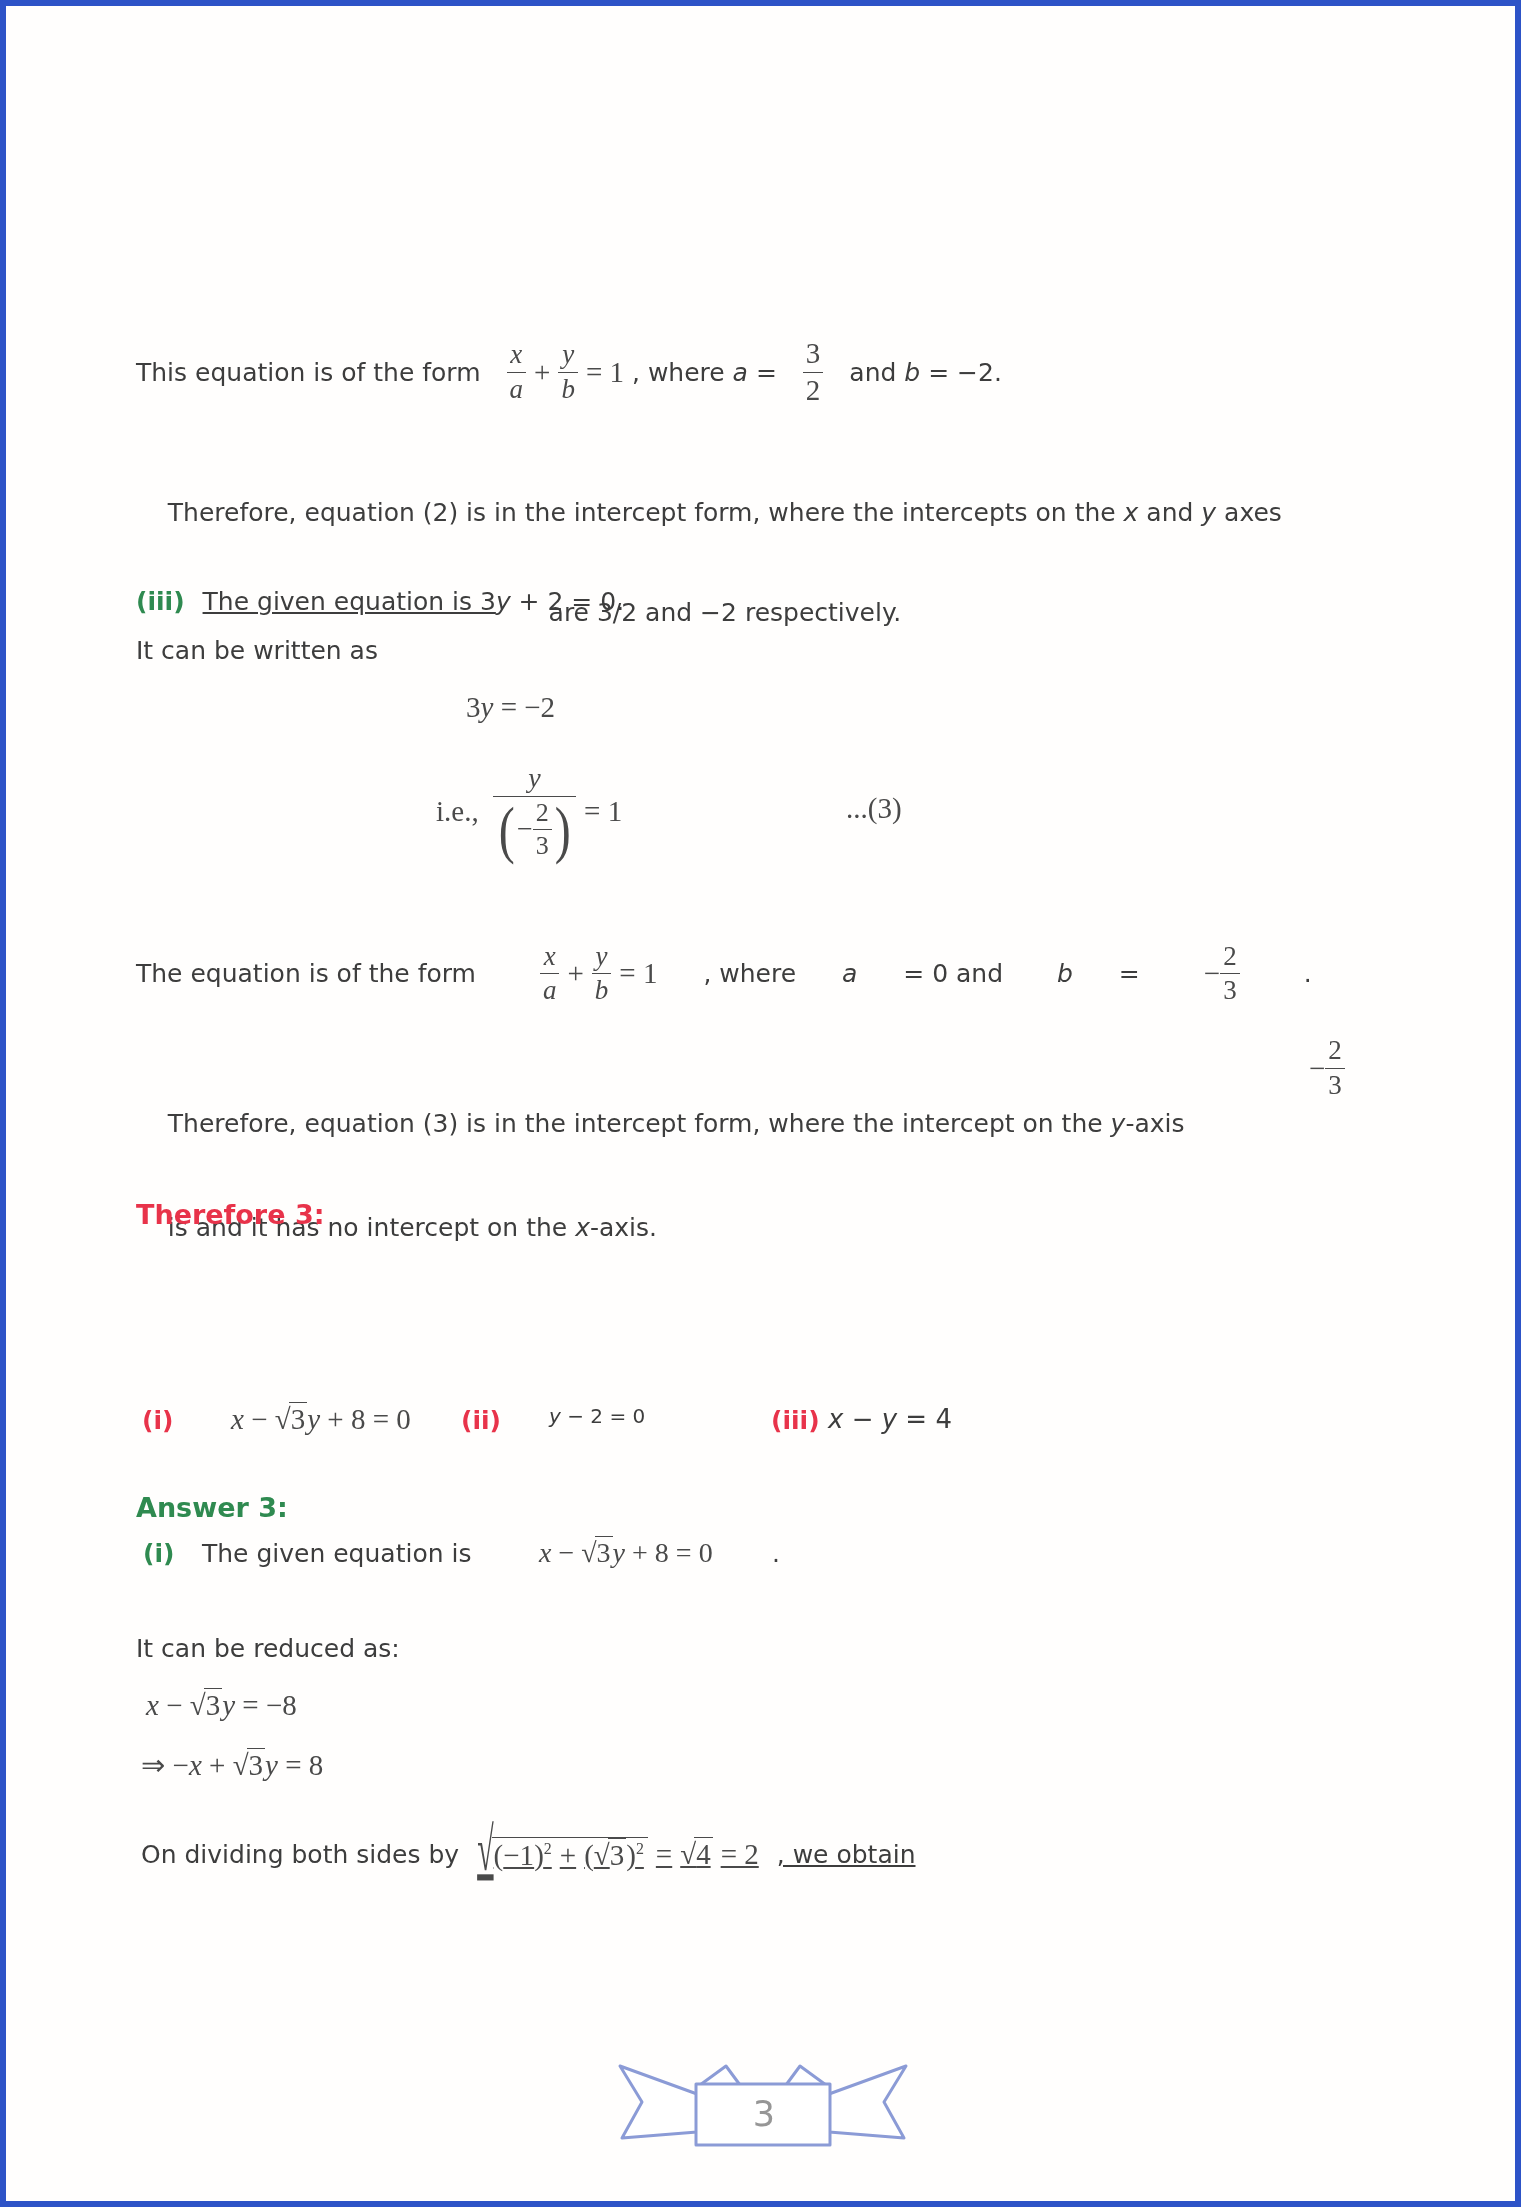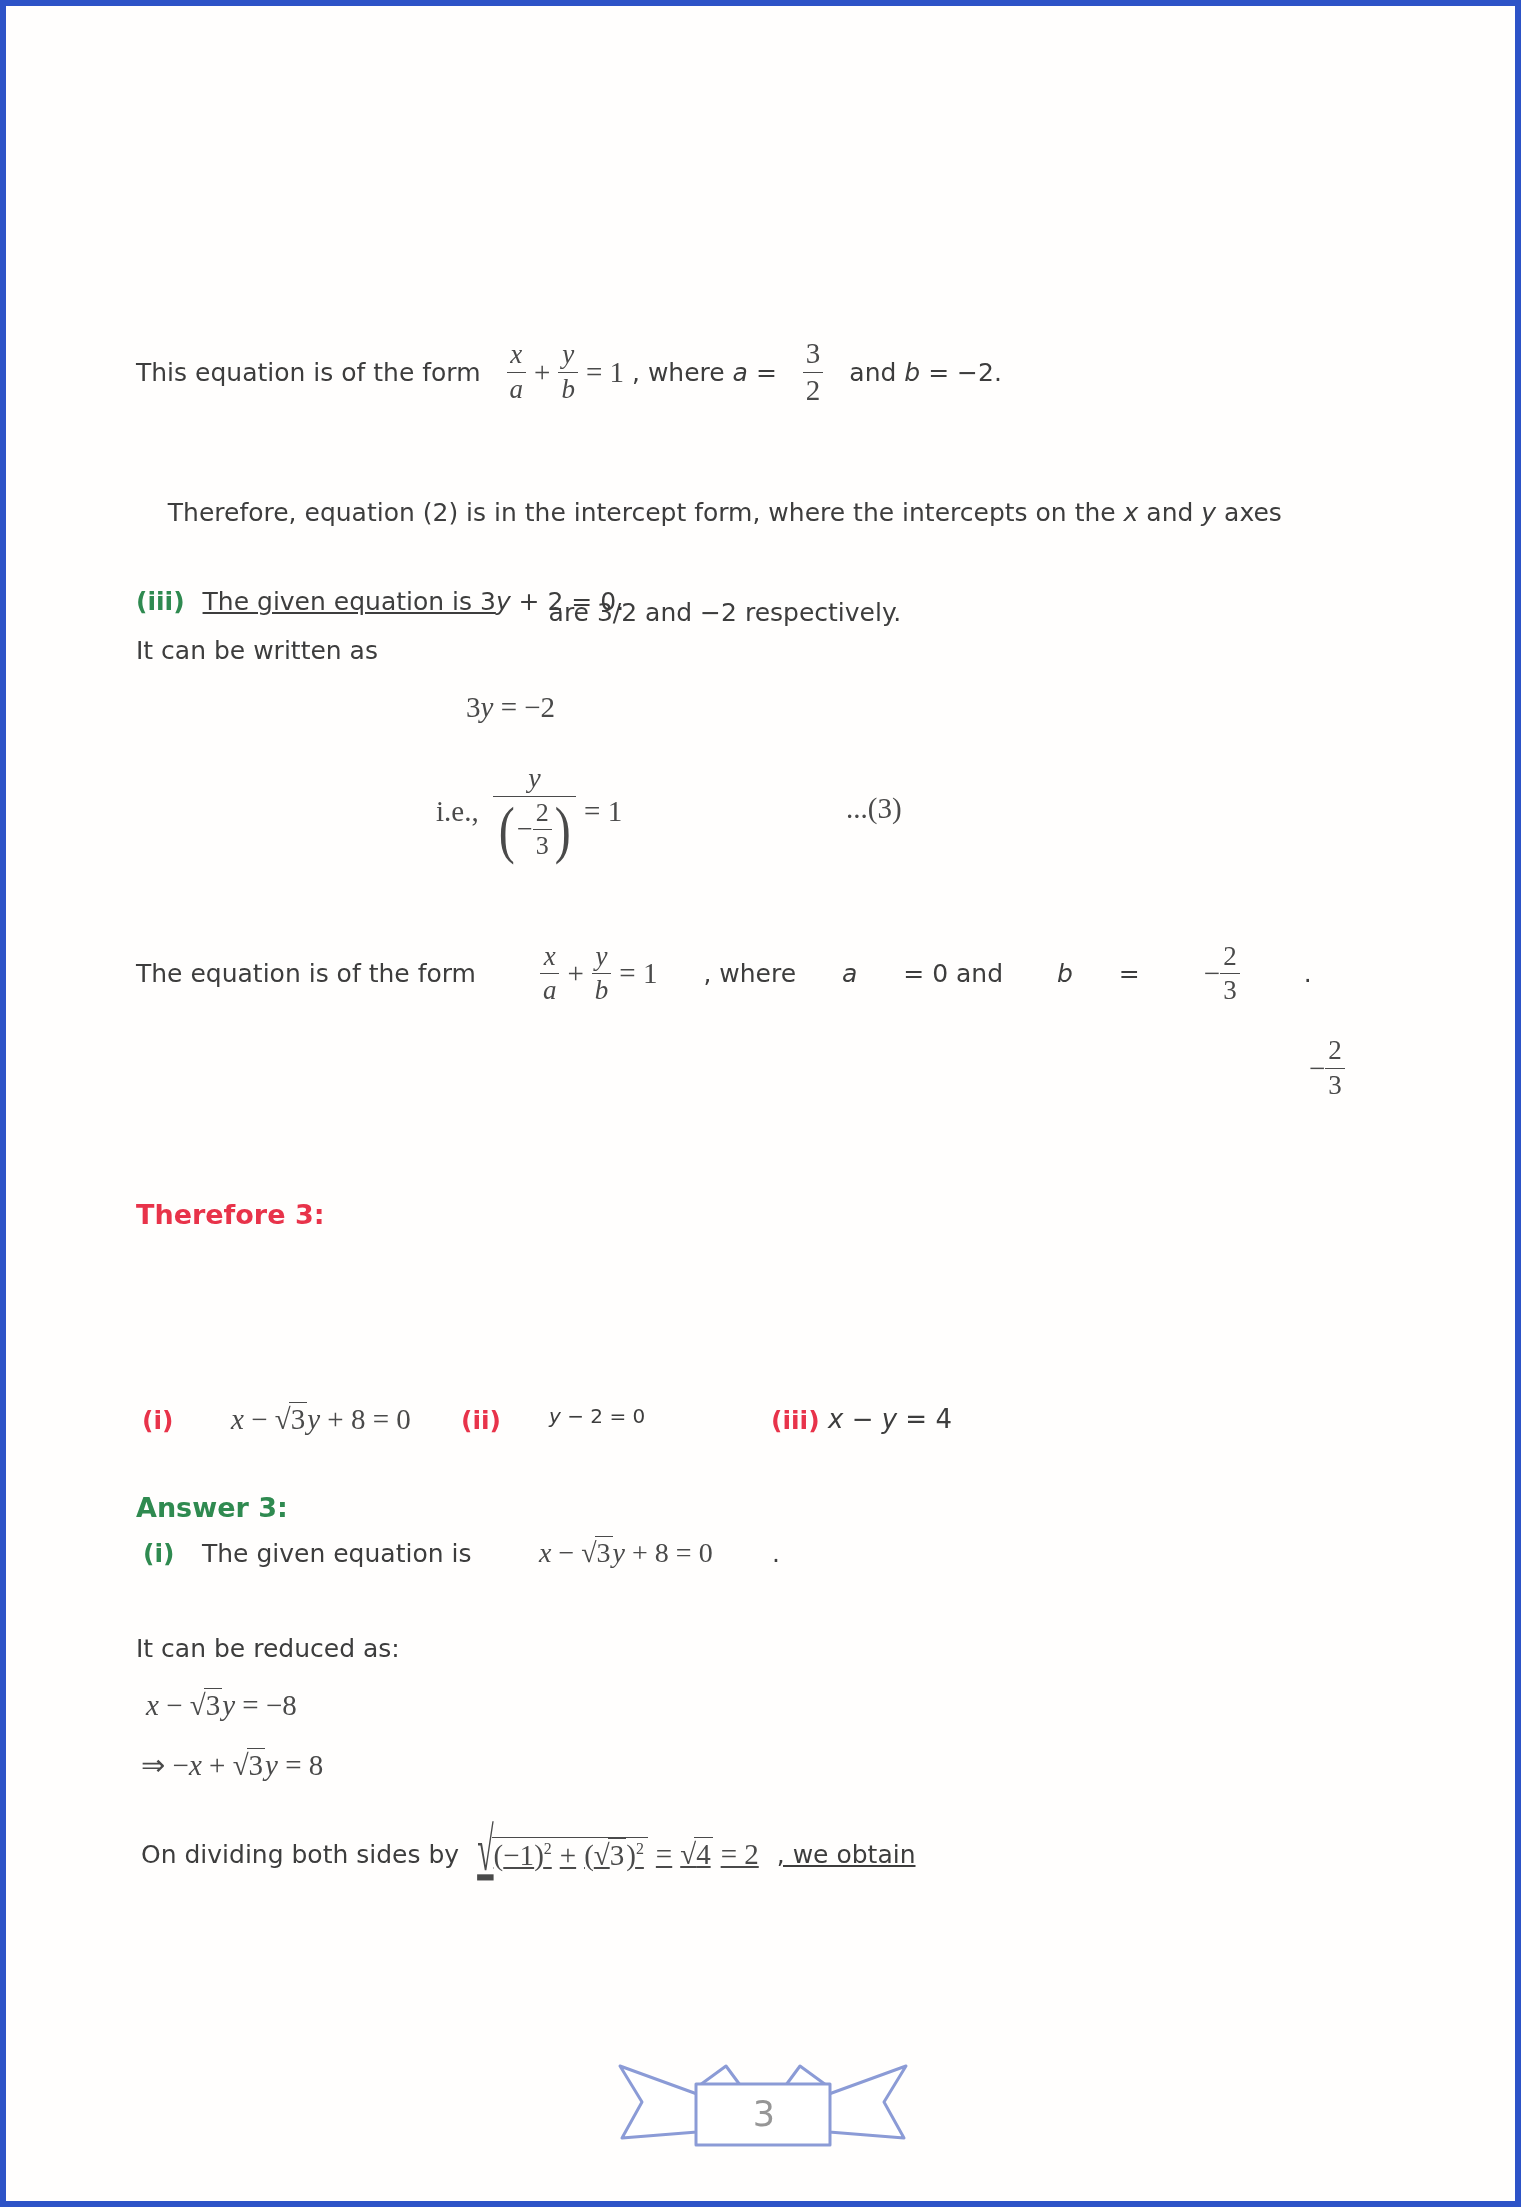--- a/index.html
+++ b/index.html
@@ -132,20 +132,24 @@
       <span>−</span>
       <span class="frac" style="font-size:27px;">
         <span class="num">2</span>
         <span class="bar"></span>
         <span class="den">3</span>
       </span>
     </span>
     <span class="t gap26">.</span>
   </div>
 
+  <div class="abs lh" style="left:130px;top:1040px;line-height:52px;">
+    <span>Therefore, equation (3) is in the intercept form, where the intercept on the </span><span class="it">y</span><span>-axis</span><br>
+    <span>is and it has no intercept on the </span><span class="it">x</span><span>-axis.</span>
+  </div>
   <div class="row math" style="left:1303px;top:1022px;height:80px;">
     <span>−</span>
     <span class="frac" style="font-size:27px;">
       <span class="num">2</span>
       <span class="bar"></span>
       <span class="den">3</span>
     </span>
   </div>
 
   <div class="abs red hdg" style="left:130px;top:1193px;">Therefore 3:</div>

